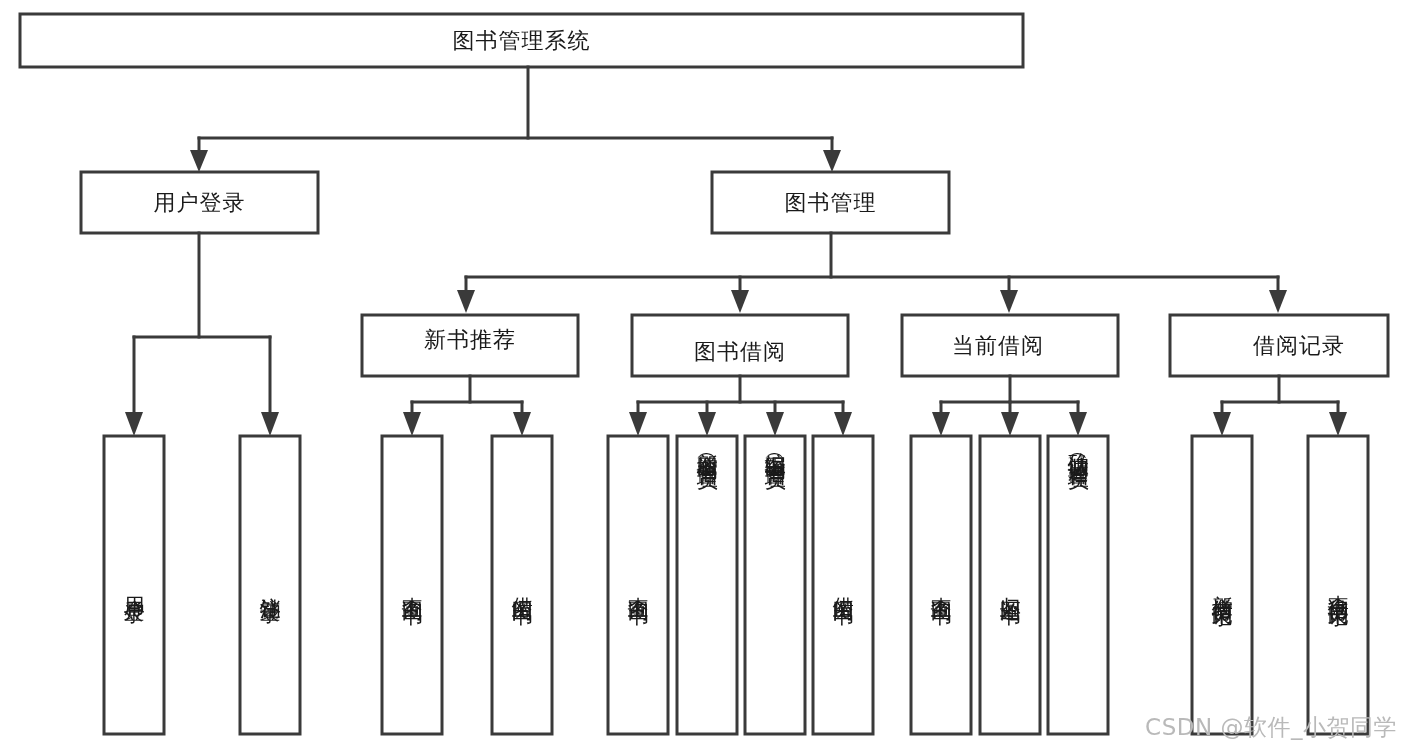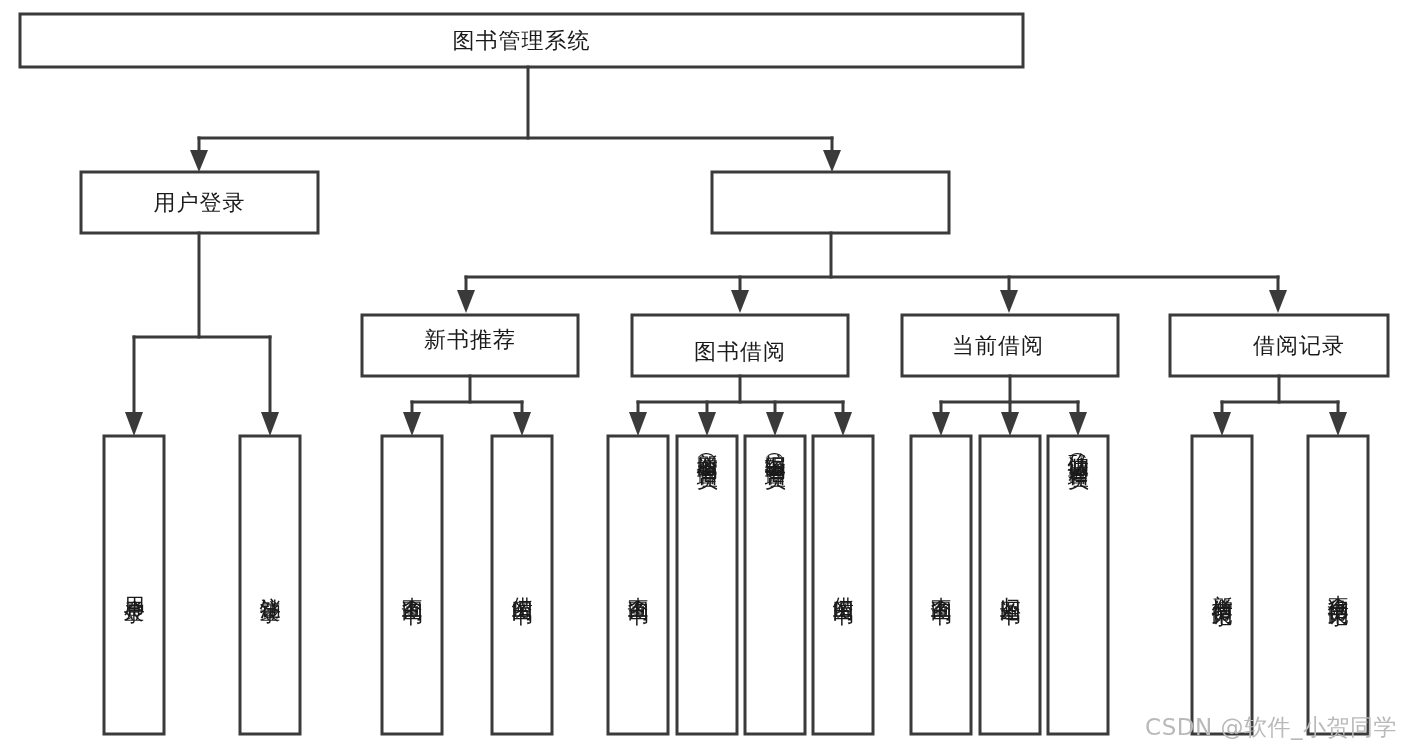--- a/index.html
+++ b/index.html
@@ -179,20 +179,23 @@
   </svg>
 
   <div class="hlabel-wrap" style="left:20px; top:14px; width:1003px; height:53px;">
     <span class="hlabel-text">图书管理系统</span>
   </div>
 
   <div class="hlabel-wrap" style="left:81px; top:172px; width:237px; height:61px;">
     <span class="hlabel-text">用户登录</span>
   </div>
 
+  <div class="hlabel-wrap" style="left:712px; top:172px; width:237px; height:61px;">
+    <span class="hlabel-text">图书管理</span>
+  </div>
 
   <div class="hlabel-wrap" style="left:362px; top:315px; width:216px; height:49px;">
     <span class="hlabel-text">新书推荐</span>
   </div>
 
   <div class="hlabel-wrap" style="left:632px; top:315px; width:216px; height:73px;">
     <span class="hlabel-text">图书借阅</span>
   </div>
 
   <div class="hlabel-wrap" style="left:902px; top:315px; width:192px; height:61px;">

